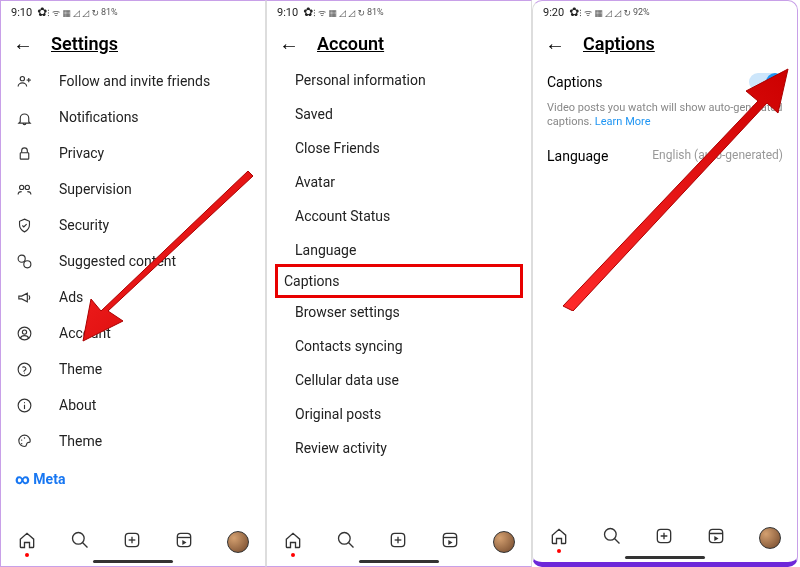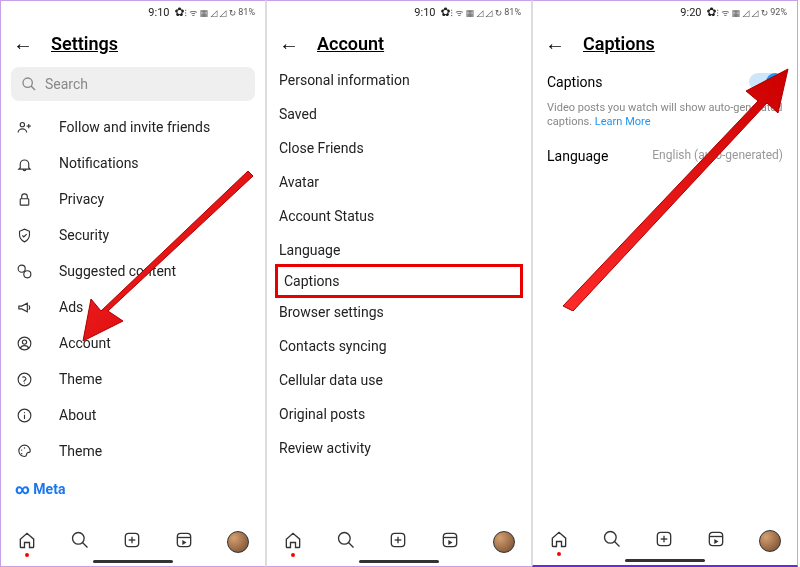--- a/index.html
+++ b/index.html
@@ -1,34 +1,34 @@
 <!DOCTYPE html>
 <html><head>
 <meta charset="utf-8">
 <style>
   * { box-sizing: border-box; margin: 0; padding: 0; }
   body { font-family: -apple-system, BlinkMacSystemFont, "Segoe UI", Roboto, Arial, sans-serif; background: #fff; }
   .frame { width: 800px; height: 567px; display: flex; position: relative; }
   .phone { width: 266px; height: 567px; border: 1px solid #ddd; position: relative; overflow: hidden; background: #fff; display: flex; flex-direction: column; }
   .phone:nth-child(1) { border-left: 1px solid #c8a0e8; border-top: 1px solid #c8a0e8; border-bottom: 1px solid #c8a0e8;}
-  .phone:nth-child(3) { border-right: 1px solid #c8a0e8; border-top: 1px solid #c8a0e8; border-bottom: 2px solid #6d28d9;}
+  .phone:nth-child(3) { border-right: 1px solid #c8a0e8; border-top: 1px solid #c8a0e8; border-bottom: 5px solid #6d28d9; border-radius: 10px;}
   .phone:nth-child(2) { border-top: 1px solid #c8a0e8; border-bottom: 1px solid #c8a0e8;}
-  .statusbar { height: 22px; display: flex; justify-content: flex-end; align-items: center; padding: 0 10px; font-size: 11px; color: #222; }
+  .statusbar { height: 22px; display: flex; justify-content: flex-start; align-items: center; padding: 0 10px; font-size: 11px; color: #222; }
   .status-left { display: flex; align-items: center; gap: 5px;}
   .status-right { display: flex; align-items: center; gap: 2px; font-size: 9px; color: #555;}
   .gear { font-size: 12px; }
   .header { display: flex; align-items: center; padding: 8px 12px; gap: 18px; }
   .back-arrow { font-size: 20px; font-weight: 400; }
   .header-title { font-size: 18px; font-weight: 600; text-decoration: underline; }
   .search-box { margin: 4px 10px 8px 10px; background: #efefef; border-radius: 8px; height: 34px; display: flex; align-items: center; padding: 0 10px; color: #888; font-size: 14px; gap: 8px;}
   .menu-list { flex: 1; overflow: hidden; }
   .menu-item { display: flex; align-items: center; padding: 9px 14px; font-size: 14px; color: #222; gap: 26px; }
   .menu-item .mi-icon { width: 18px; height: 18px; display: flex; align-items: center; justify-content: center; color: #333; }
   .menu-item .mi-icon svg { width: 17px; height: 17px; }
-  .account-list .a-item { padding: 9px 12px; font-size: 14px; color: #222; }
+  .account-list .a-item { padding: 9px 28px; font-size: 14px; color: #222; }
   .highlight { border: 3px solid #e80000; margin: -3px 8px -3px 8px; padding: 6px 6px !important; }
   .meta-section { padding: 4px 14px; font-size: 12px; }
   .meta-brand { color: #1877f2; font-weight: 700; font-size: 14px; padding-top: 8px;}
   .bottom-nav { height: 48px; display: flex; align-items: center; justify-content: space-around; border-top: 0px solid #eee; position: relative; }
   .bottom-nav .nav-icon svg { width: 20px; height: 20px; }
   .avatar { width: 22px; height: 22px; border-radius: 50%; background: radial-gradient(circle at 30% 30%, #d4a070, #70462a); border: 1px solid #333;}
   .home-dot { position: relative;}
   .home-dot::after { content:''; position:absolute; width:4px; height:4px; background:#f00; border-radius:50%; bottom:-3px; left:50%; transform:translateX(-50%);}
   .gesture-bar { position: absolute; bottom: 3px; left: 50%; transform: translateX(-50%); width: 80px; height: 3px; background: #333; border-radius: 2px;}
   .captions-row { display: flex; justify-content: space-between; align-items: center; padding: 10px 14px; font-size: 14px;}
@@ -53,27 +53,20 @@
       </div>
       <div class="status-right">
         <span>⁝ ᯤ ▦ ◿ ◿ ↻</span>
         <span>81%</span>
       </div>
     </div>
     <div class="header">
       <span class="back-arrow">←</span>
       <span class="header-title">Settings</span>
     </div>
-    <div class="search-box">
-      <svg viewBox="0 0 24 24" width="16" height="16">
-          <circle cx="10" cy="10" r="7" fill="none" stroke="#888" stroke-width="2"></circle>
-          <line x1="15" y1="15" x2="21" y2="21" stroke="#888" stroke-width="2"></line>
-        </svg>
-      <span>Search</span>
-    </div>
     <div class="menu-list">
       <div class="menu-item">
           <span class="mi-icon">
             <svg viewBox="0 0 24 24">
               <circle cx="9" cy="8" r="3" fill="none" stroke="#333" stroke-width="1.6"></circle>
               <path d="M3 19c0-3 3-5 6-5s6 2 6 5" fill="none" stroke="#333" stroke-width="1.6"></path>
               <line x1="18" y1="7" x2="18" y2="13" stroke="#333" stroke-width="1.6"></line>
               <line x1="15" y1="10" x2="21" y2="10" stroke="#333" stroke-width="1.6"></line>
             </svg>
           </span>
@@ -88,20 +81,30 @@
           <span>Notifications</span>
         </div>
       <div class="menu-item">
           <span class="mi-icon">
             <svg viewBox="0 0 24 24">
               <rect x="6" y="11" width="12" height="9" rx="1" fill="none" stroke="#333" stroke-width="1.6"></rect>
               <path d="M8 11V8a4 4 0 018 0v3" fill="none" stroke="#333" stroke-width="1.6"></path>
             </svg>
           </span>
           <span>Privacy</span>
+        </div>
+      <div class="menu-item">
+          <span class="mi-icon">
+            <svg viewBox="0 0 24 24">
+              <circle cx="8" cy="9" r="3" fill="none" stroke="#333" stroke-width="1.6"></circle>
+              <circle cx="16" cy="9" r="3" fill="none" stroke="#333" stroke-width="1.6"></circle>
+              <path d="M3 19c0-2 2-4 5-4M21 19c0-2-2-4-5-4" fill="none" stroke="#333" stroke-width="1.6"></path>
+            </svg>
+          </span>
+          <span>Supervision</span>
         </div>
       <div class="menu-item">
           <span class="mi-icon">
             <svg viewBox="0 0 24 24">
               <path d="M12 3l7 3v5c0 5-3 8-7 10-4-2-7-5-7-10V6z" fill="none" stroke="#333" stroke-width="1.6"></path>
               <path d="M9 12l2 2 4-4" fill="none" stroke="#333" stroke-width="1.6"></path>
             </svg>
           </span>
           <span>Security</span>
         </div>

